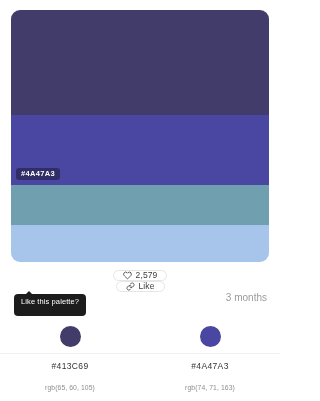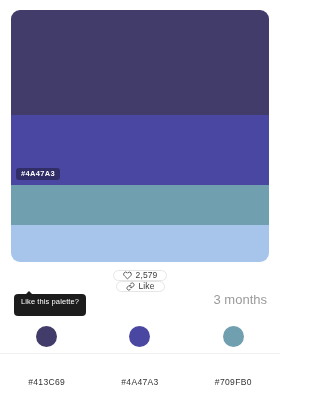--- a/index.html
+++ b/index.html
@@ -81,21 +81,21 @@
     line-height: 1;
     white-space: nowrap;
   }
 
   .pill svg { display: block; flex: 0 0 auto; }
 
   .pill-label { font-size: 8.5px; color: #3d3d3d; letter-spacing: 0.1px; }
 
   .timestamp {
     margin-left: auto;
-    font-size: 13px;
+    font-size: 10px;
     color: #9b9b9b;
     white-space: nowrap;
     padding-right: 2px;
   }
 
   
   .tooltip {
     position: absolute;
     left: 14px;
     top: 294px;
@@ -148,21 +148,21 @@
   .divider {
     position: absolute;
     left: 0;
     top: 353px;
     width: 280px;
     height: 1px;
     background: #f0f0f0;
   }
 
   .swatch-hex {
-    margin-top: 30px;
+    margin-top: 14px;
     font-size: 8.5px;
     color: #333333;
     letter-spacing: 0.35px;
     white-space: nowrap;
   }
 
   .swatch-rgb {
     margin-top: 13px;
     font-size: 6.8px;
     color: #8e8e8e;
@@ -231,22 +231,17 @@
       <div class="swatch-hex">#413C69</div>
       <div class="swatch-rgb">rgb(65, 60, 105)</div>
     </div>
 
     <div class="swatch-col">
       <div class="swatch-dot" style="background: rgb(74, 71, 163);"></div>
       <div class="swatch-hex">#4A47A3</div>
       <div class="swatch-rgb">rgb(74, 71, 163)</div>
     </div>
 
-    <div class="swatch-col">
-      <div class="swatch-dot" style="background: rgb(112, 159, 176);"></div>
-      <div class="swatch-hex">#709FB0</div>
-      <div class="swatch-rgb">rgb(112, 159, 176)</div>
-    </div>
 
 
   </div>
 
 </div>
 
 </body></html>

